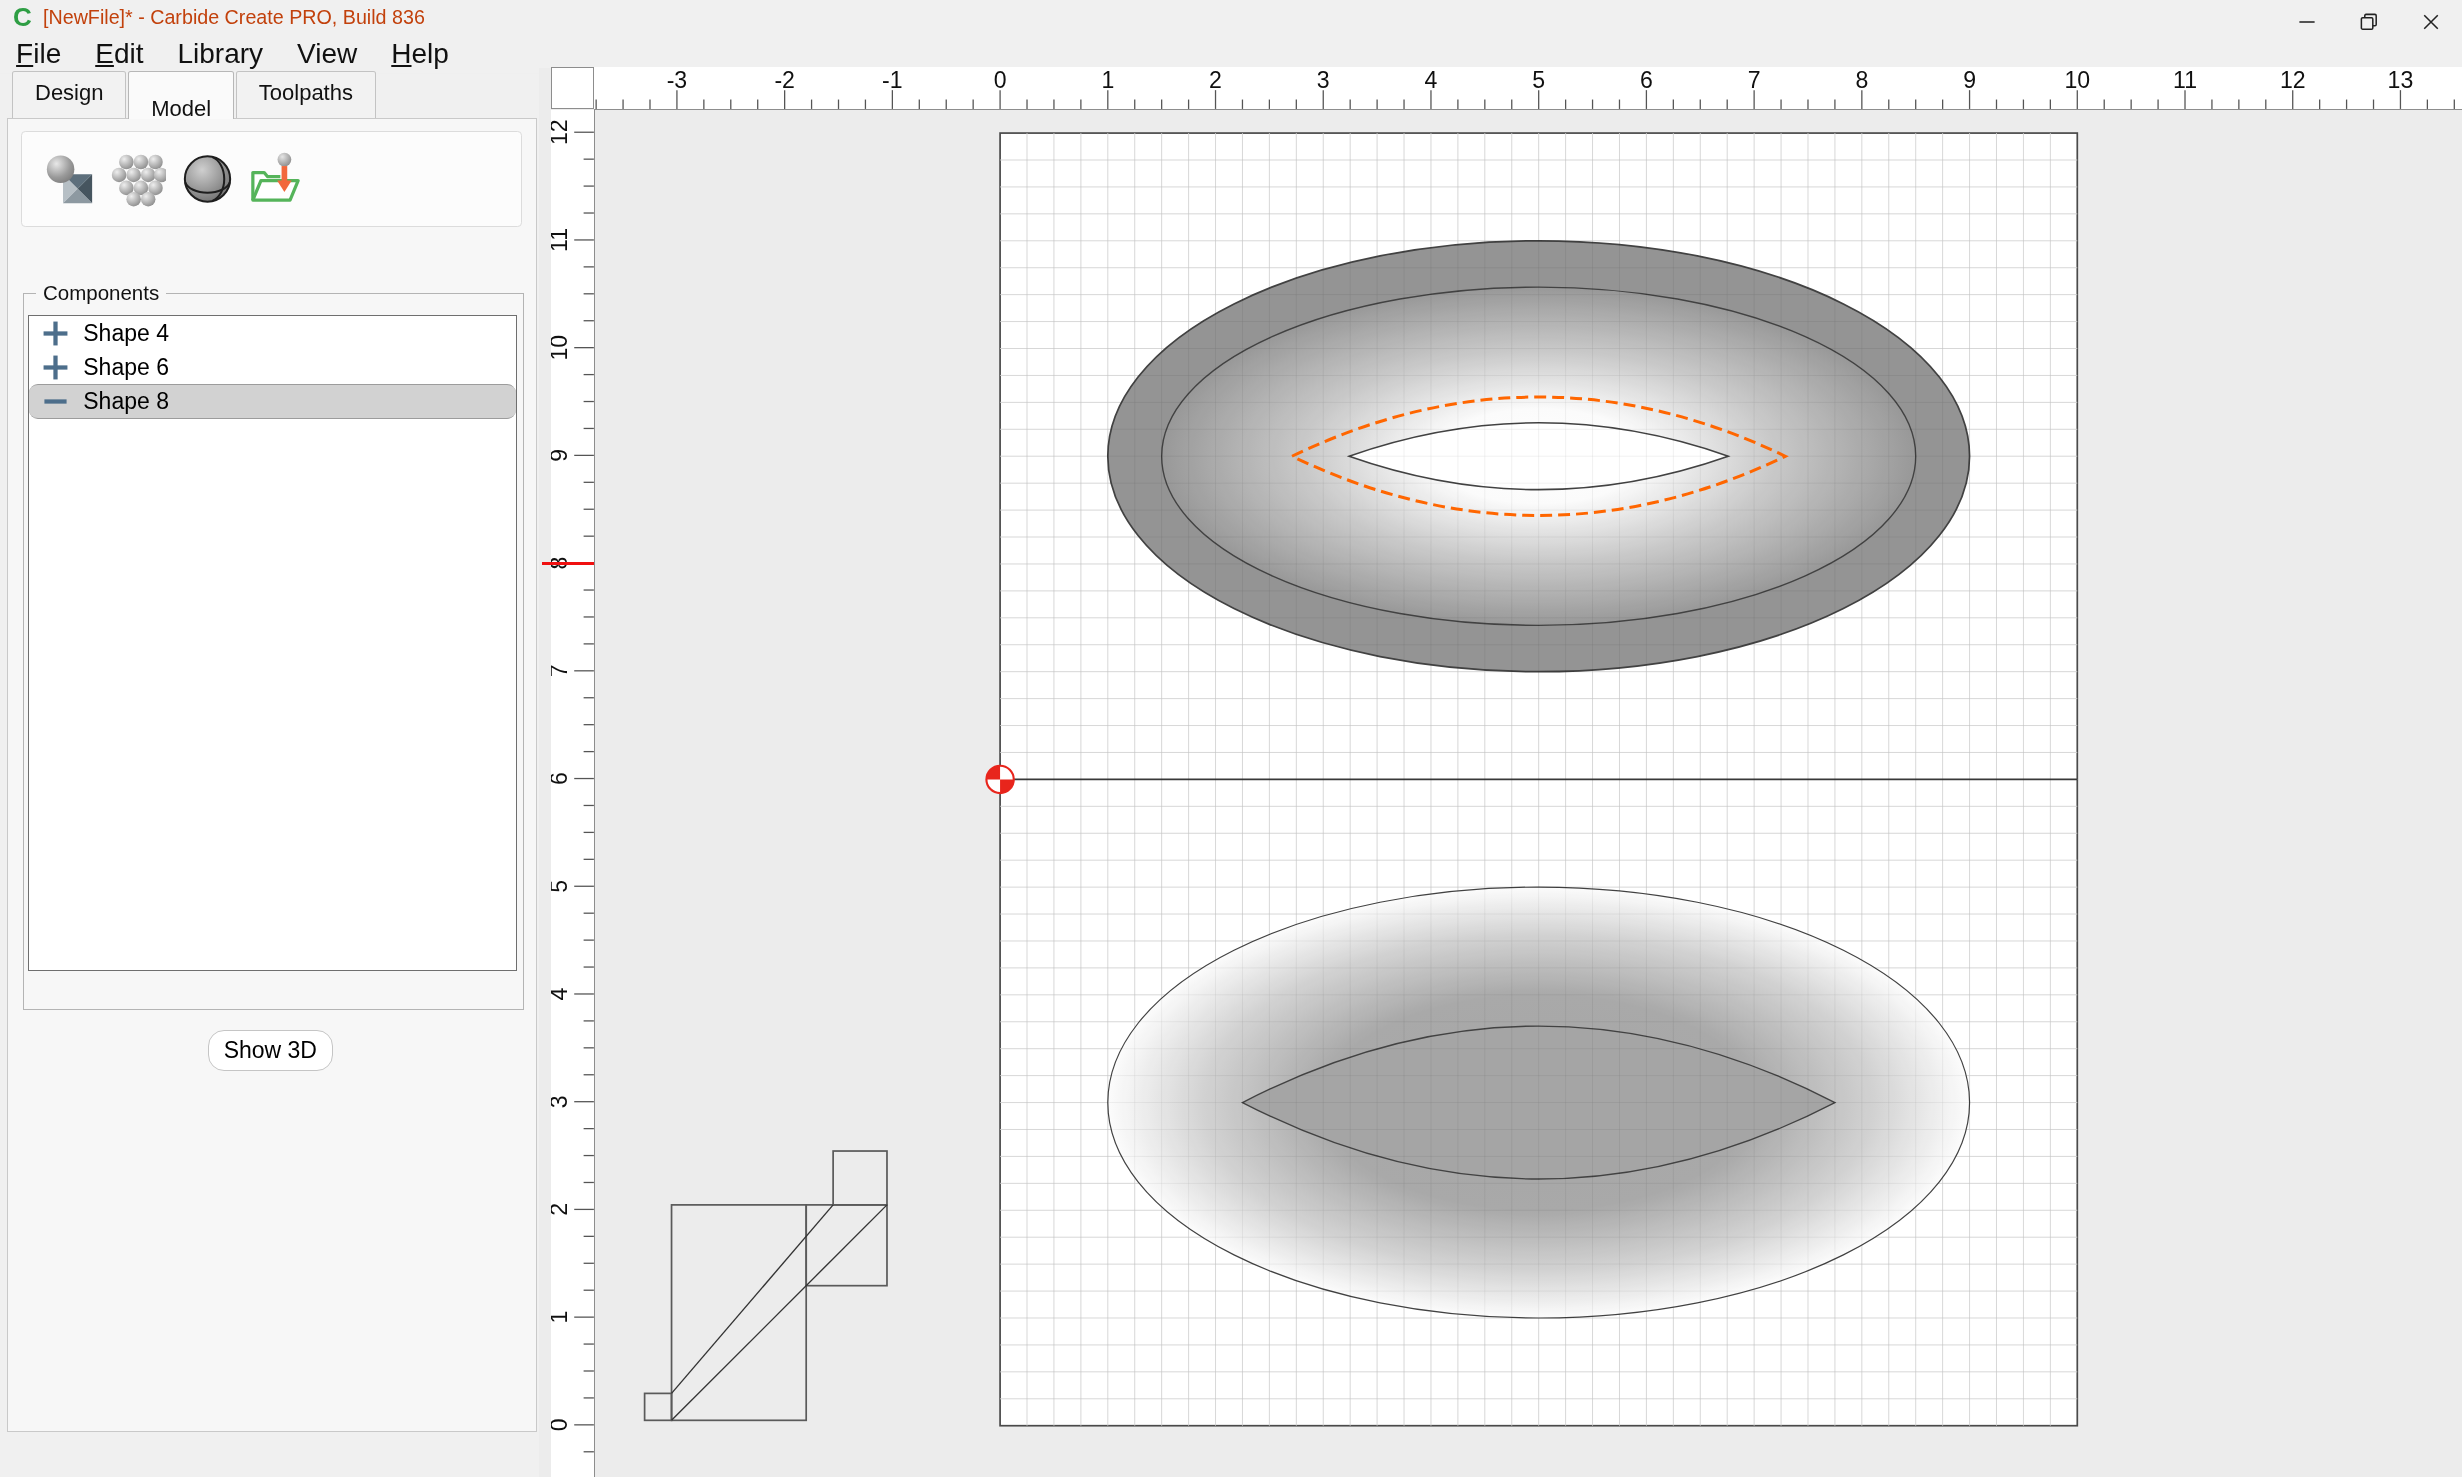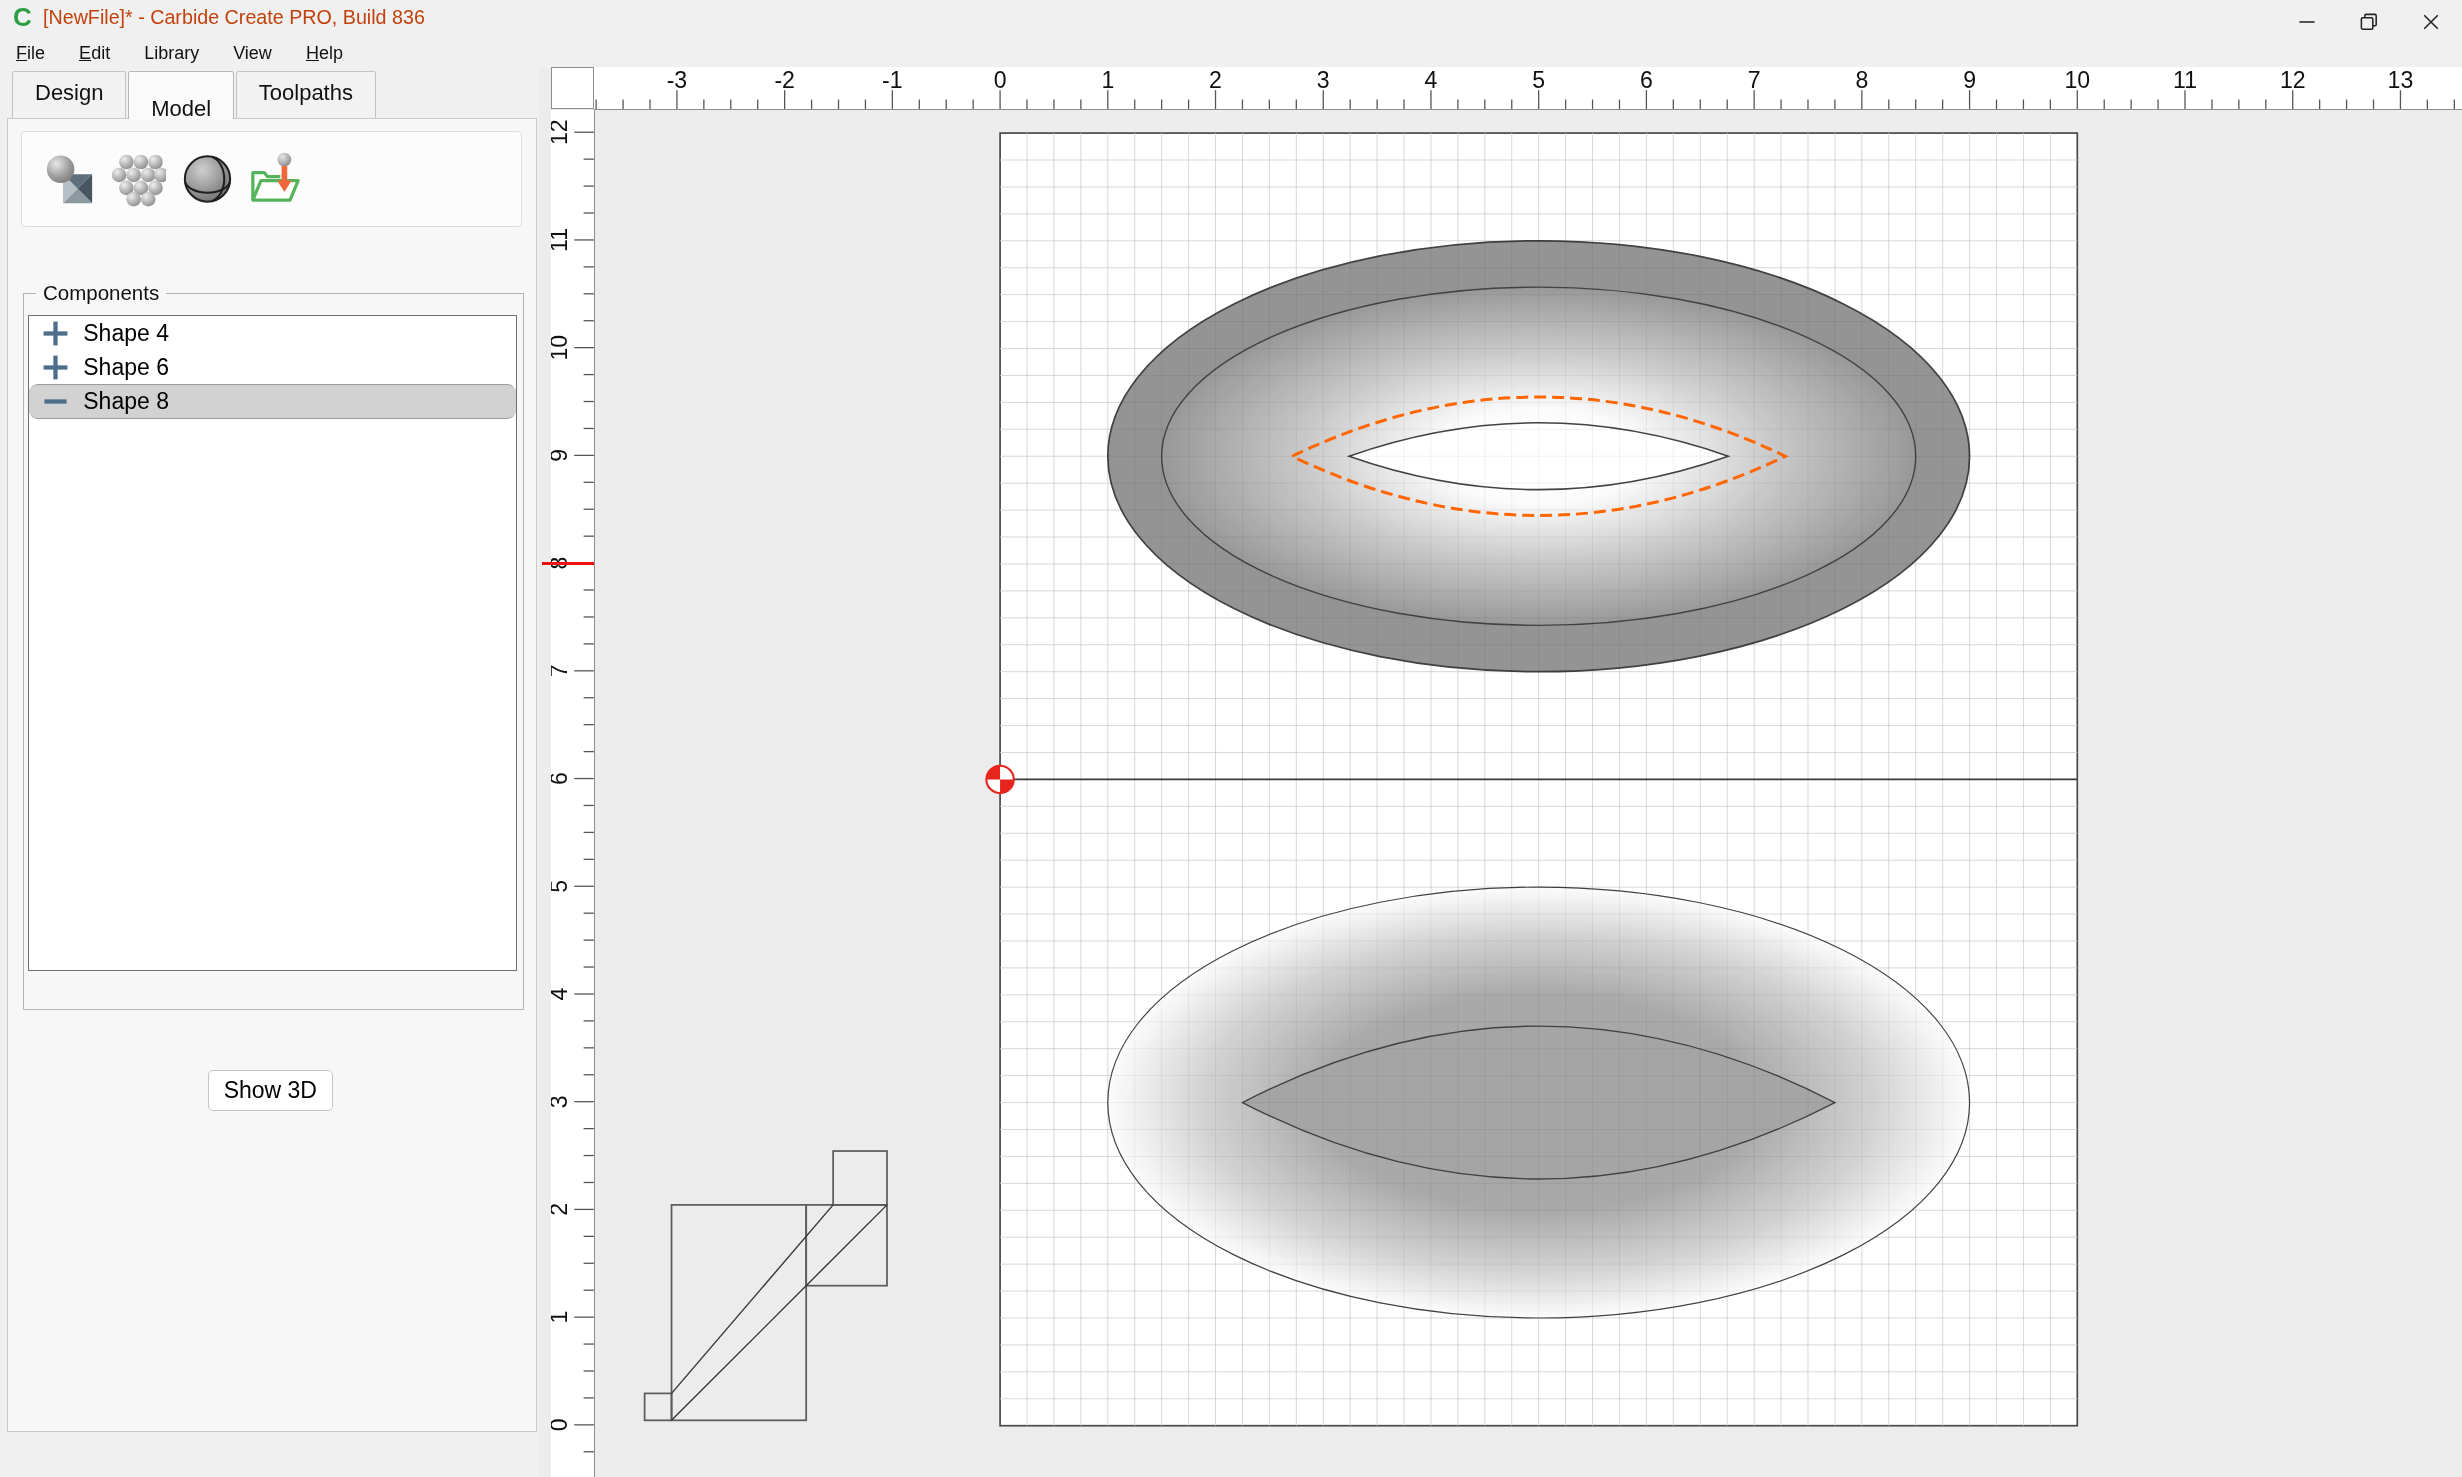--- a/index.html
+++ b/index.html
@@ -12,39 +12,39 @@
   
   .titlebar{position:absolute;left:0;top:0;width:2462px;height:34px;background:#f0f0f0;}
   .app-icon{position:absolute;left:10.3px;top:5.1px;width:24px;height:24px;font-weight:bold;
     font-size:26px;line-height:24px;color:#2e9e44;text-align:center;}
   .title-text{position:absolute;left:43px;top:0;height:34px;line-height:34px;font-size:19.7px;color:#c2410c;}
   .win-controls{position:absolute;right:0;top:0;height:44px;display:flex;}
   .win-btn{width:62px;height:44px;display:flex;align-items:center;justify-content:center;background:transparent;border:none;}
   .win-btn svg{width:22px;height:22px;}
   
   .menubar{position:absolute;left:0;top:34px;width:2462px;height:39px;background:#f0f0f0;display:flex;align-items:center;padding-left:5.1px;}
-  .menu-item{font-size:18px;color:#111;padding:0 23px 0 11px;line-height:39px;}
+  .menu-item{font-size:28px;color:#111;padding:0 23px 0 11px;line-height:39px;}
   .menu-item.u-first::first-letter{text-decoration:underline;}
   
   .left-panel{position:absolute;left:0;top:74px;width:539px;height:1404px;background:#f0f0f0;}
   .tabbar{position:absolute;left:12px;top:-2.6px;display:flex;height:48px;}
   .tab{font-size:22px;color:#111;background:#f2f2f2;border:0.9px solid #c3c3c3;border-bottom:none;
     padding:7.7px 22px 8.5px 22px;margin-right:1.7px;border-radius:2.6px 2.6px 0 0;position:relative;z-index:1;}
   .tab.active{background:#fafafa;padding-top:24px;padding-bottom:11px;z-index:3;border-color:#b7b7b7;}
   .tab-page{position:absolute;left:6.8px;top:44px;width:528px;height:1312px;background:#f7f7f7;border:0.9px solid #c9c9c9;z-index:2;}
   .toolbar-box{position:absolute;left:13.7px;top:12px;width:501px;height:96px;background:#fcfcfc;border:0.9px solid #dcdcdc;border-radius:4.3px;display:flex;align-items:center;padding-left:13.7px;box-sizing:border-box;}
   .tool-btn{width:67px;height:67px;display:flex;align-items:center;justify-content:center;background:transparent;border:none;margin-right:1.7px;}
   .components-box{position:absolute;left:15.4px;top:162px;width:499px;height:727px;border:0.9px solid #b4b4b4;margin:0;padding:0;}
   .components-box legend{font-size:20.5px;color:#111;margin-left:12px;padding:0 6.8px;}
   .listbox{position:absolute;left:3.4px;top:10.3px;width:489px;height:656px;background:#ffffff;border:1.7px solid #6f6f6f;box-sizing:border-box;}
   .list-row{height:34px;display:flex;align-items:center;padding-left:12px;position:relative;}
   .list-row .rowicon{width:29px;height:29px;margin-right:13.7px;flex:0 0 auto;}
   .list-row .rowlabel{font-size:23px;color:#000;}
   .list-row.selected{background:#d2d2d2;border-top:1.7px solid #9c9c9c;border-bottom:1.7px solid #9c9c9c;height:32.5px;border-radius:9px;}
-  .show3d-btn{position:absolute;left:200px;top:911px;width:125px;height:41px;background:#ffffff;border:0.9px solid #c5c5c5;border-radius:5px;font-size:23px;color:#000;font-family:"Liberation Sans",sans-serif;margin-top:40px;}
+  .show3d-btn{position:absolute;left:200px;top:911px;width:125px;height:41px;background:#ffffff;border:0.9px solid #c5c5c5;border-radius:16px;font-size:23px;color:#000;font-family:"Liberation Sans",sans-serif;}
   
   .canvas-area{position:absolute;left:539px;top:68px;width:1924px;height:1409px;background:#ececec;}
   .ruler-corner{position:absolute;left:551px;top:67px;width:43px;height:42px;background:#ffffff;border:0.9px solid #8d8d8d;box-sizing:border-box;z-index:4;}
   .ruler-top{position:absolute;left:594px;top:67px;width:1868px;height:42px;background:#ffffff;border-bottom:1.7px solid #8d8d8d;box-sizing:content-box;z-index:3;}
   .ruler-left{position:absolute;left:551px;top:110px;width:43px;height:1367px;background:#ffffff;border-right:1.7px solid #8d8d8d;box-sizing:content-box;z-index:3;}
   .ruler-marker{position:absolute;left:542px;top:562px;width:52px;height:3.4px;background:#f01010;z-index:5;}
   .drawing-wrap{position:absolute;left:594px;top:109px;width:1868px;height:1369px;z-index:2;}
   svg text.rlabel{font-family:"Liberation Sans",sans-serif;font-size:27px;fill:#101010;}
 </style>
 </head>

